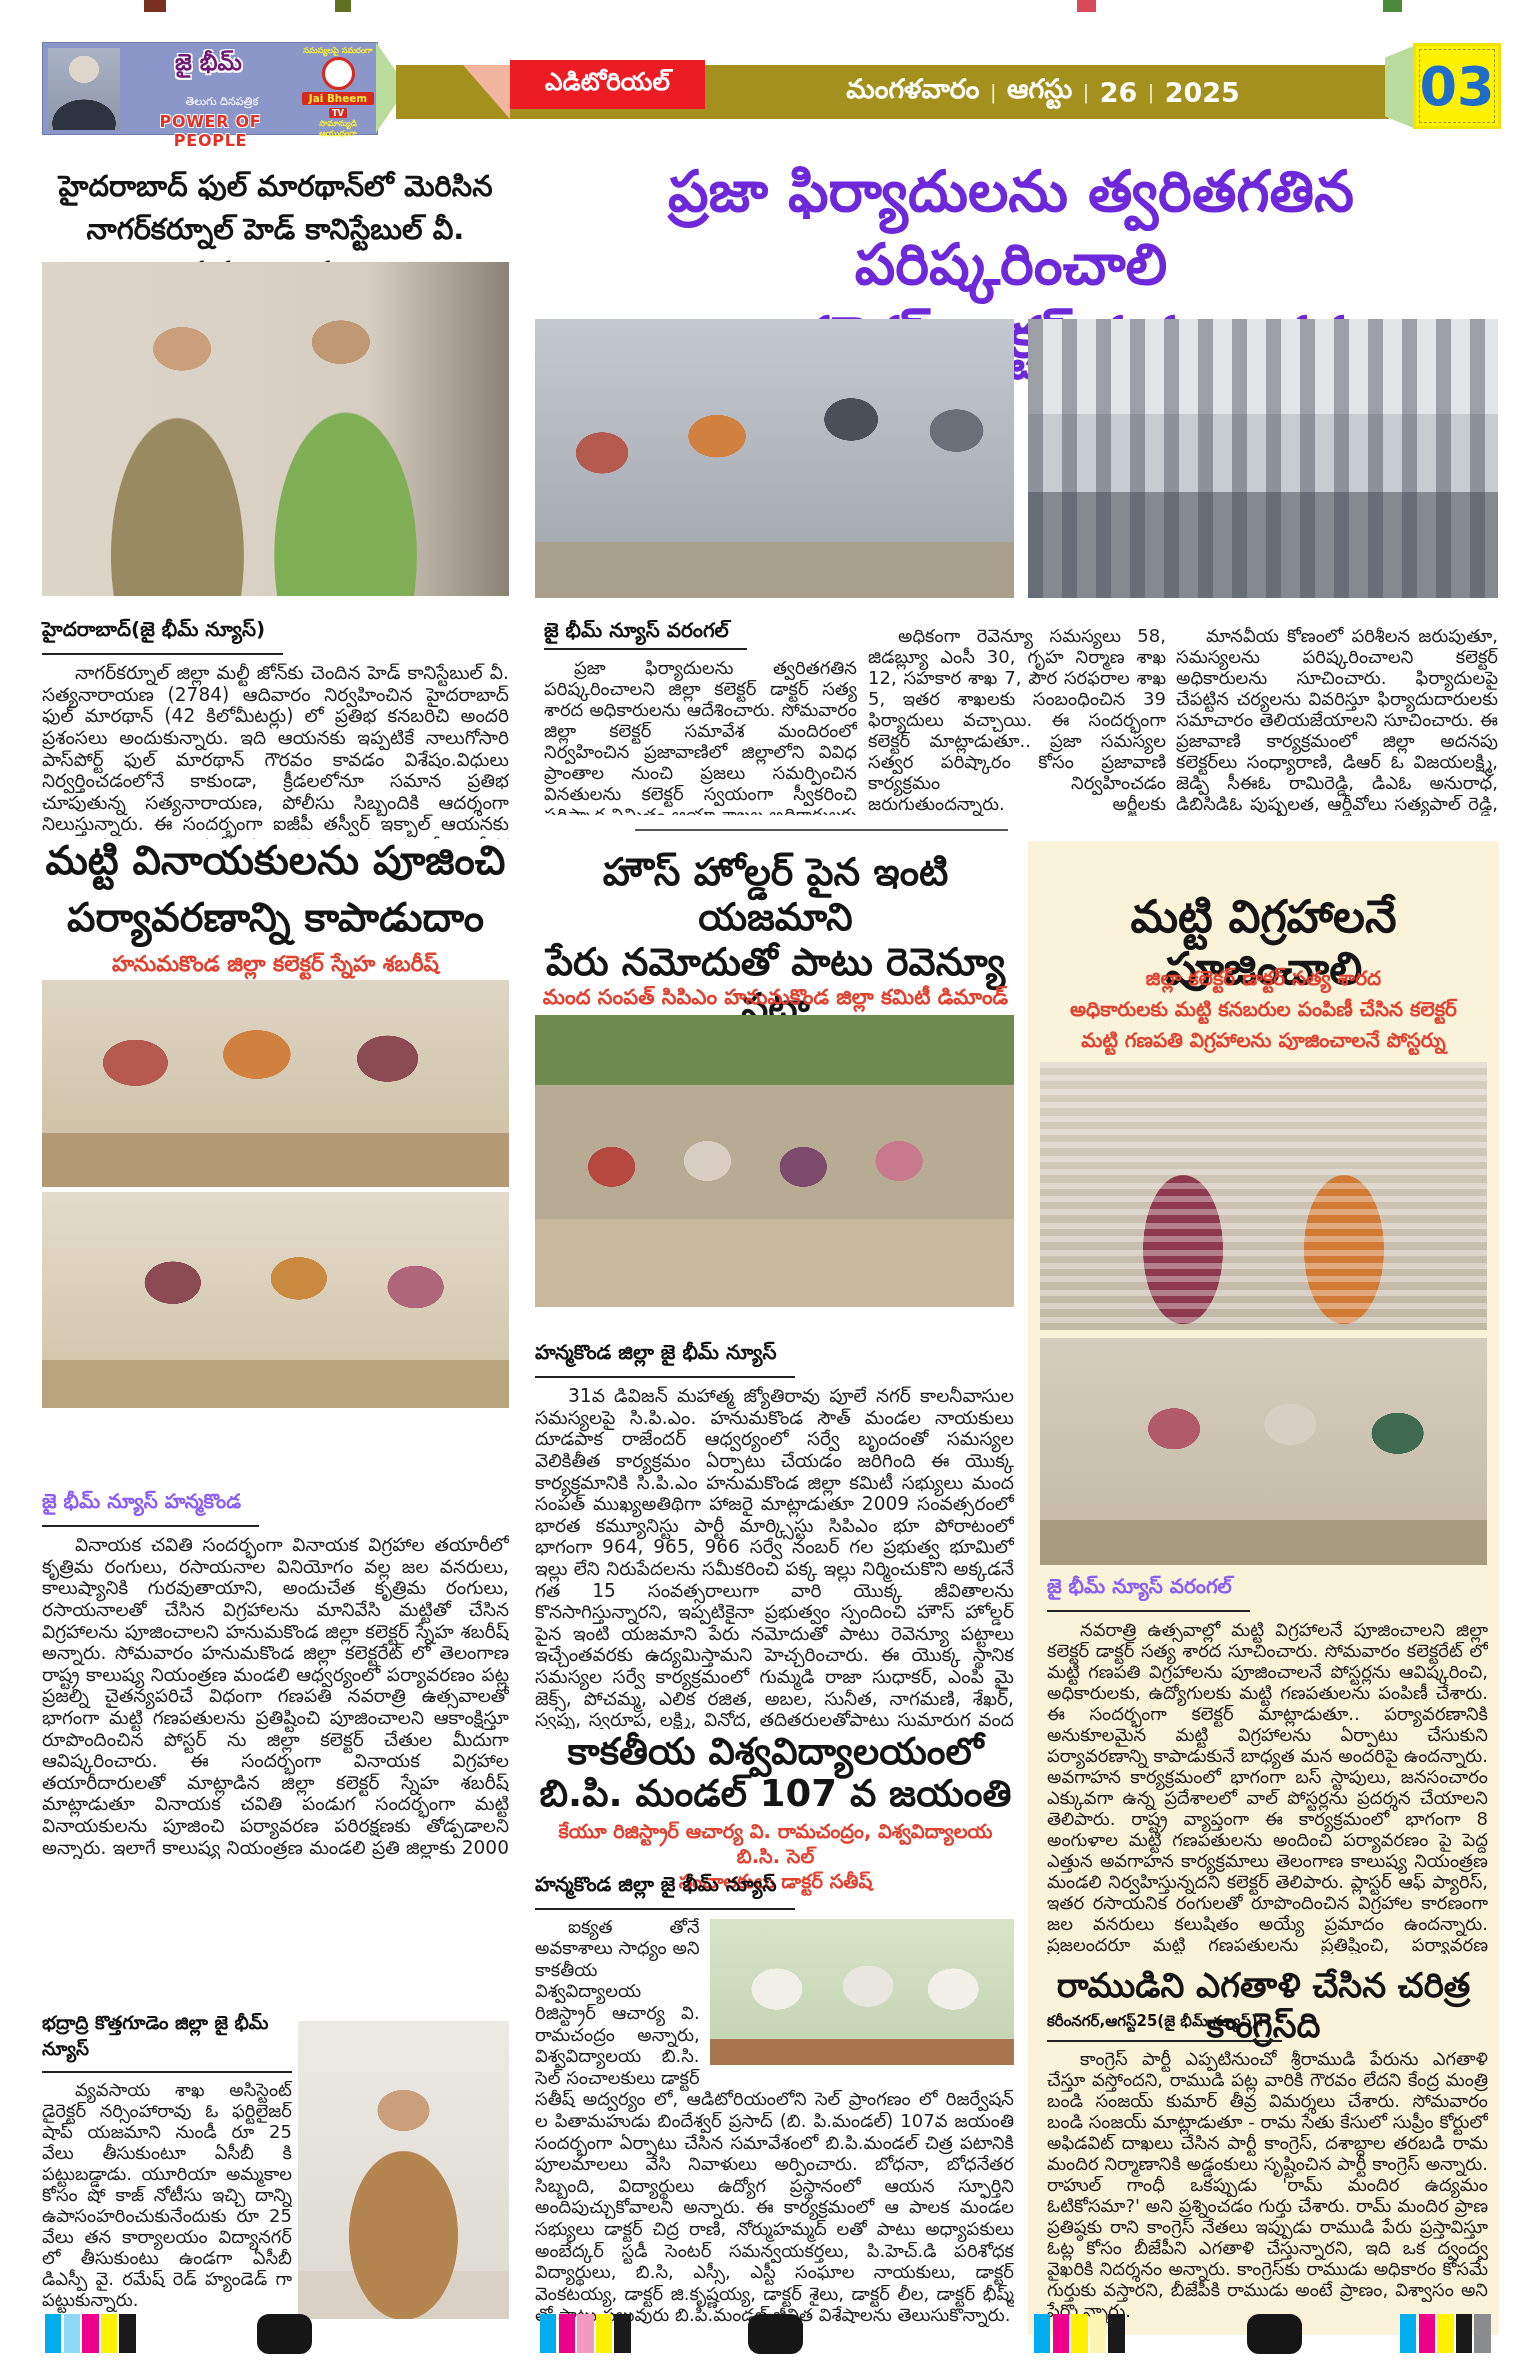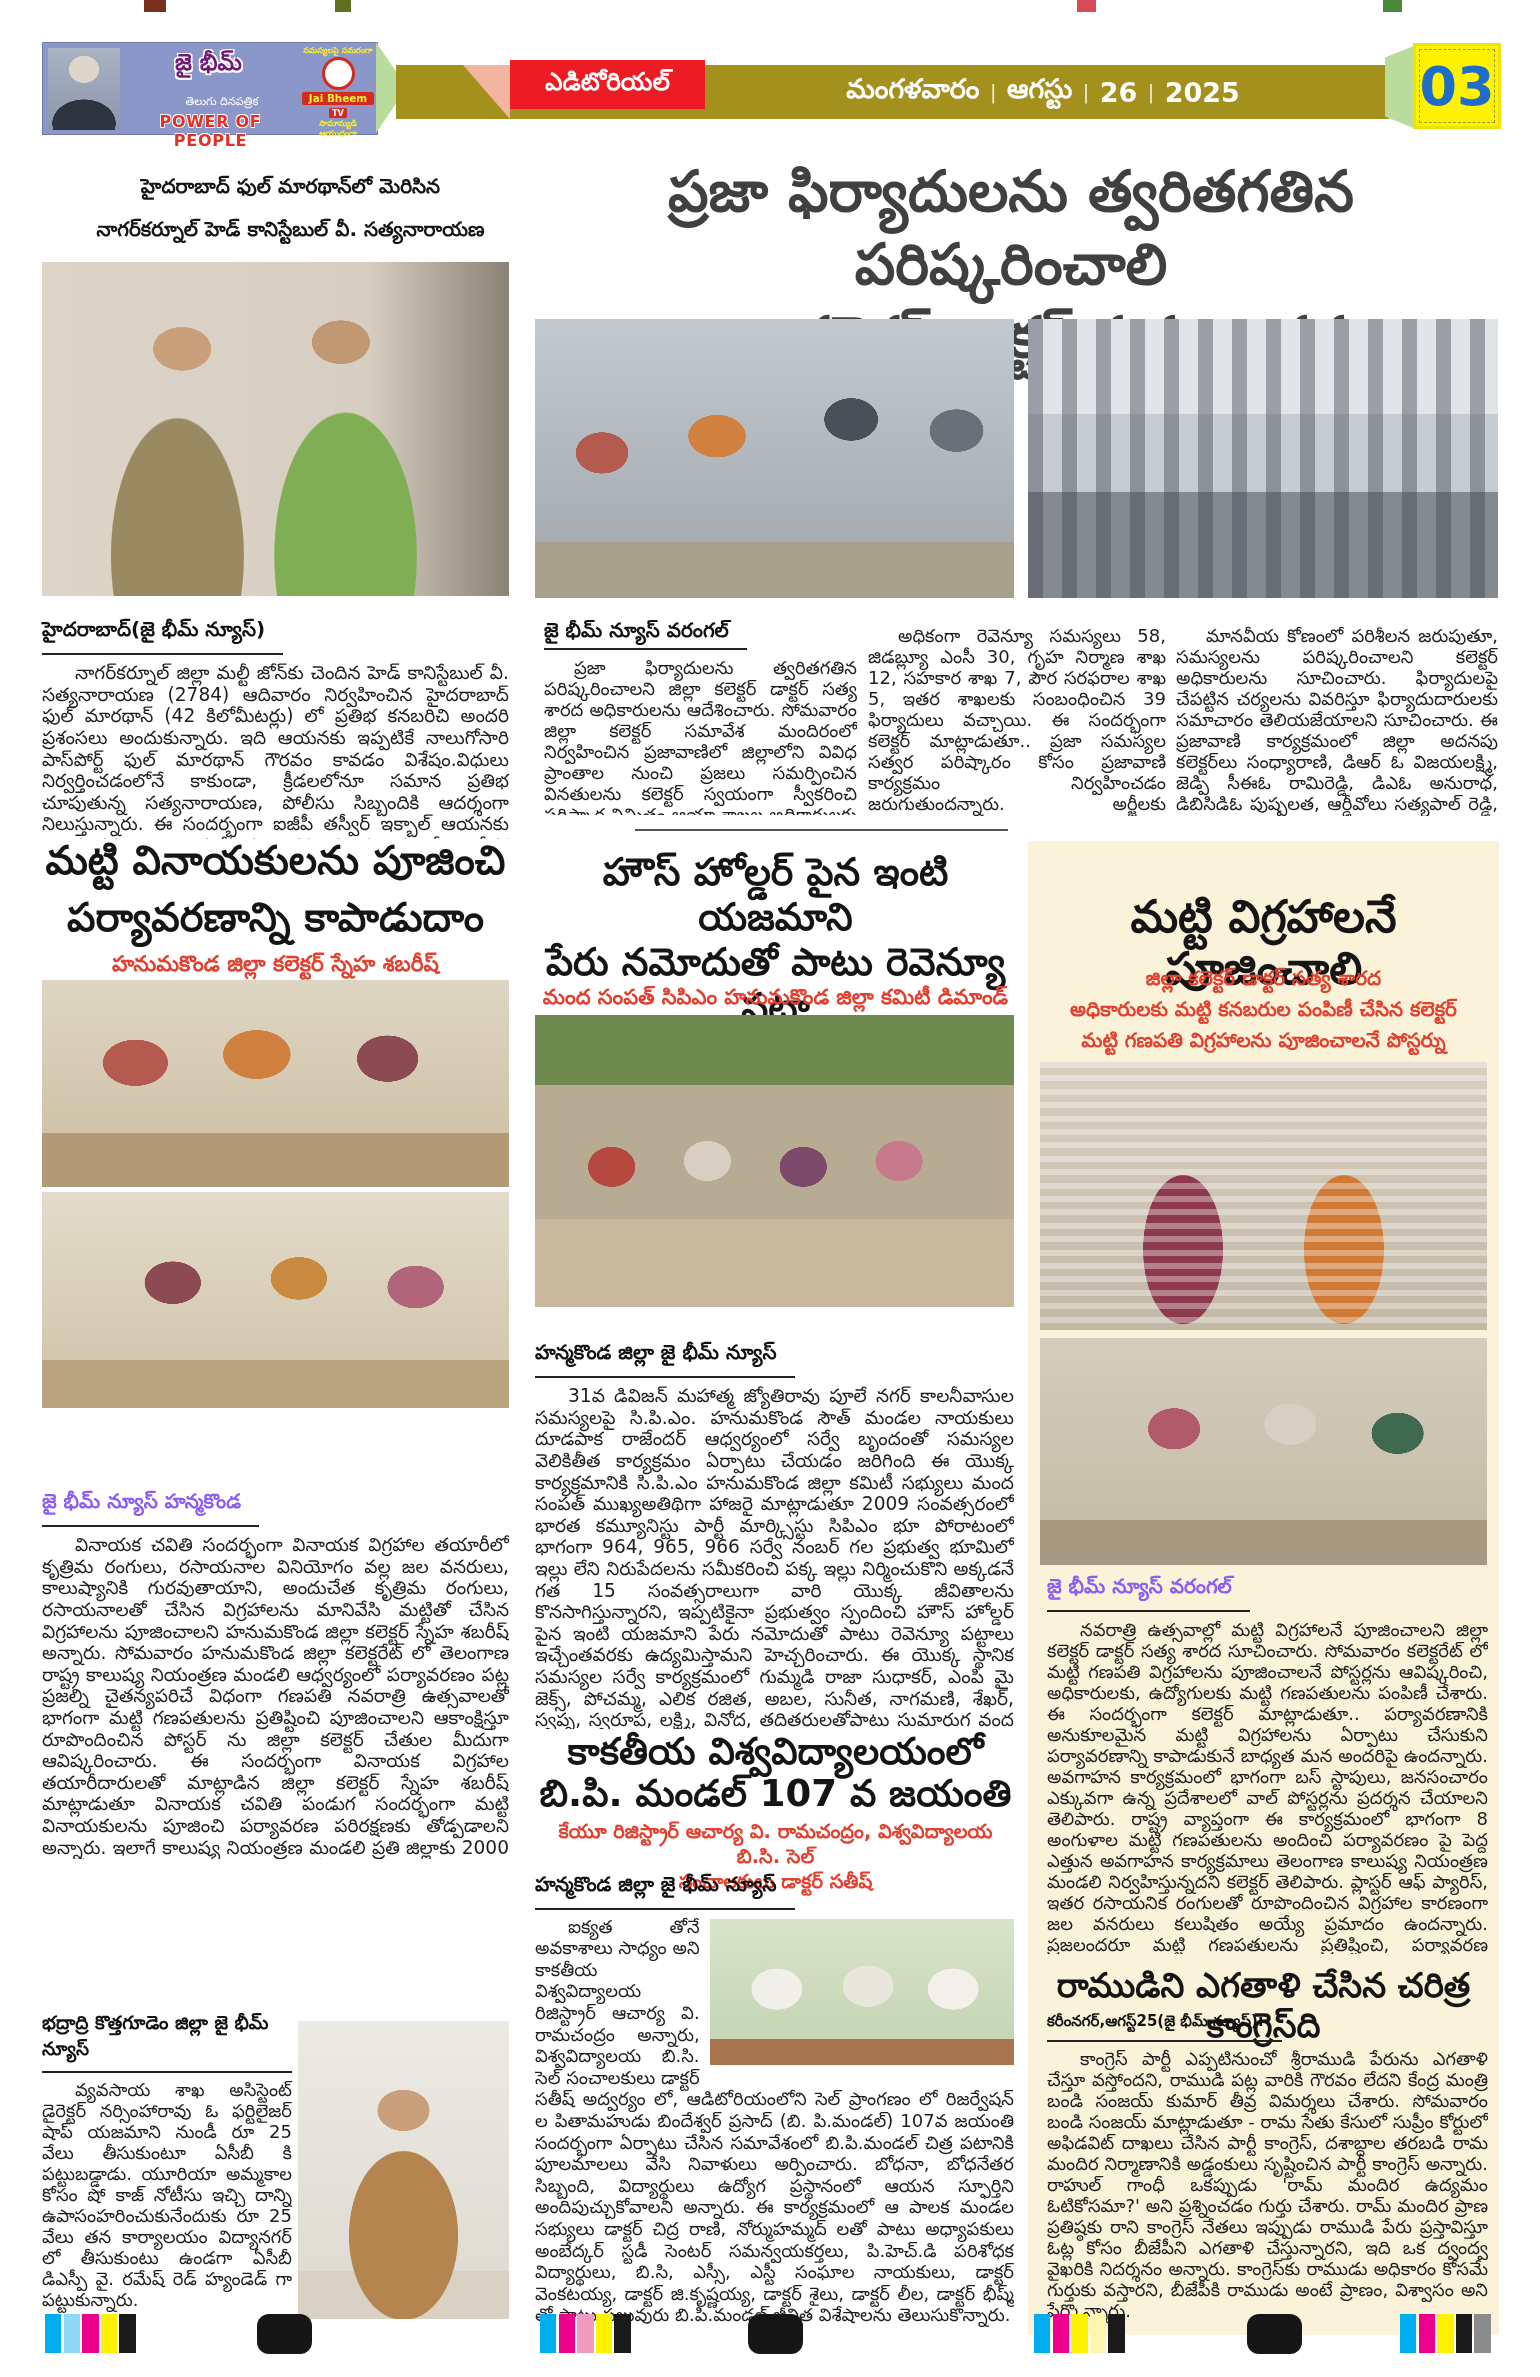--- a/index.html
+++ b/index.html
@@ -32,21 +32,21 @@
     color:#ffffff;font-weight:bold;font-size:27px;gap:10.4px;}
   .dateband .sep{font-weight:normal;font-size:19.4px;opacity:.85;}
   .trap-green{left:1385px;top:45px;width:31px;height:84px;background:#b9dc9c;clip-path:polygon(0 15%,100% 0,100% 100%,0 85%);}
   .pagenum-box{left:1413px;top:43px;width:88px;height:86px;background:#fff200;border:3.7px solid #f0e300;box-sizing:border-box;}
   .pagenum-inner{position:absolute;inset:3px;border:1.5px dashed #9a9a40;display:flex;align-items:center;justify-content:center;
     font-size:54px;font-weight:bold;color:#1f6cc9;}
   
   .tmark{top:0;height:12px;}
   
   .hl-black{font-weight:bold;color:#151515;text-align:center;}
-  .hl-red{font-weight:bold;color:#404040;text-align:center;}
+  .hl-red{font-weight:bold;color:#6d28d9;text-align:center;}
   .byline-red{font-weight:bold;color:#e1412f;text-align:center;}
   .dateline{font-weight:bold;font-size:20px;color:#111;border-bottom:2.2px solid #222;display:inline-block;
     padding:0 18px 6.7px 0;}
   .bodytext{font-size:18.6px;line-height:21.6px;color:#1d1d1d;text-align:justify;overflow:hidden;}
   .bodytext p{margin:0;text-indent:33px;}
   .lead-col{font-size:18px;line-height:21px;color:#1d1d1d;text-align:justify;overflow:hidden;}
   .lead-col p{margin:7.5px 0 0 0;text-indent:30px;}
   .photo{background-color:#cfc8ba;}
   .caption-dl{font-weight:bold;font-size:20px;color:#8b5cf6;border-bottom:2.2px solid #222;display:inline-block;padding:0 18px 6.7px 0;}
   
@@ -167,21 +167,21 @@
     <span class="dateline">జై భీమ్ న్యూస్ వరంగల్</span>
     <p>ప్రజా ఫిర్యాదులను త్వరితగతిన పరిష్కరించాలని జిల్లా కలెక్టర్ డాక్టర్ సత్య శారద అధికారులను ఆదేశించారు. సోమవారం జిల్లా కలెక్టర్ సమావేశ మందిరంలో నిర్వహించిన ప్రజావాణిలో జిల్లాలోని వివిధ ప్రాంతాల నుంచి ప్రజలు సమర్పించిన వినతులను కలెక్టర్ స్వయంగా స్వీకరించి పరిష్కార నిమిత్తం ఆయా శాఖల అధికారులకు అందజేశారు. నేటి ప్రజావాణి కార్యక్రమానికి 151 ఫిర్యాదులు రాగా,</p>
   </div>
   <div class="abs lead-col" style="left:868px;top:625px;width:298px;height:191px;">
     <p style="margin-top:0;">అధికంగా రెవెన్యూ సమస్యలు 58, జిడబ్ల్యూ ఎంసీ 30, గృహ నిర్మాణ శాఖ 12, సహకార శాఖ 7, పౌర సరఫరాల శాఖ 5, ఇతర శాఖలకు సంబంధించిన 39 ఫిర్యాదులు వచ్చాయి. ఈ సందర్భంగా కలెక్టర్ మాట్లాడుతూ.. ప్రజా సమస్యల సత్వర పరిష్కారం కోసం ప్రజావాణి కార్యక్రమం నిర్వహించడం జరుగుతుందన్నారు. అర్జీలకు ప్రాధాన్యతనిస్తూ ఫిర్యాదులను వెంటవెంటనే పరిష్కరించాలని అధికారులను ఆదేశించారు. ప్రజా ఫిర్యాదులను సంబంధిత అధికారులు పెండింగ్‌లో పెట్టకుండా ఎప్పటికప్పుడు</p>
   </div>
   <div class="abs lead-col" style="left:1176px;top:625px;width:322px;height:191px;">
     <p style="margin-top:0;">మానవీయ కోణంలో పరిశీలన జరుపుతూ, సమస్యలను పరిష్కరించాలని కలెక్టర్ అధికారులను సూచించారు. ఫిర్యాదులపై చేపట్టిన చర్యలను వివరిస్తూ ఫిర్యాదుదారులకు సమాచారం తెలియజేయాలని సూచించారు. ఈ ప్రజావాణి కార్యక్రమంలో జిల్లా అదనపు కలెక్టర్‌లు సంధ్యారాణి, డిఆర్ ఓ విజయలక్ష్మి, జెడ్పి సీఈఓ రామిరెడ్డి, డిఎఓ అనురాధ, డిబిసిడిఓ పుష్పలత, ఆర్డీవోలు సత్యపాల్ రెడ్డి, ఉమారాణి, వివిధ శాఖల జిల్లా అధికారులు, తహశీల్దార్లు, సెక్షన్ సూపరింటెండెంట్, తదితరులు పాల్గొన్నారు.</p>
   </div>
 
-  <div class="abs hl-black" style="left:57px;top:165px;width:467px;font-size:20px;line-height:43px;">
+  <div class="abs hl-black" style="left:42px;top:165px;width:467px;font-size:29px;line-height:43px;">
     <div>హైదరాబాద్ ఫుల్ మారథాన్‌లో మెరిసిన</div>
     <div>నాగర్‌కర్నూల్ హెడ్ కానిస్టేబుల్ వీ. సత్యనారాయణ</div>
   </div>
   <div class="abs photo photo-marathon" style="left:42px;top:262px;width:467px;height:334px;"></div>
   <div class="abs" style="left:42px;top:617px;width:467px;">
     <span class="dateline">హైదరాబాద్(జై భీమ్ న్యూస్)</span>
     <div class="bodytext" style="height:177px;margin-top:7.5px;">
       <p>నాగర్‌కర్నూల్ జిల్లా మల్టీ జోన్‌కు చెందిన హెడ్ కానిస్టేబుల్ వీ. సత్యనారాయణ (2784) ఆదివారం నిర్వహించిన హైదరాబాద్ ఫుల్ మారథాన్ (42 కిలోమీటర్లు) లో ప్రతిభ కనబరిచి అందరి ప్రశంసలు అందుకున్నారు. ఇది ఆయనకు ఇప్పటికే నాలుగోసారి పాస్‌పోర్ట్ ఫుల్ మారథాన్ గౌరవం కావడం విశేషం.విధులు నిర్వర్తించడంలోనే కాకుండా, క్రీడలలోనూ సమాన ప్రతిభ చూపుతున్న సత్యనారాయణ, పోలీసు సిబ్బందికి ఆదర్శంగా నిలుస్తున్నారు. ఈ సందర్భంగా ఐజీపీ తస్వీర్ ఇక్బాల్ ఆయనకు అభినందనలు తెలియజేశారు. క్రమశిక్షణ,పట్టుదలతో శారీరక దృఢత్వాన్ని సాధించవచ్చని హెడ్ కానిస్టేబుల్ సత్యనారాయణ యువతకు సందేశం ఇచ్చారు.</p>
     </div>
   </div>

